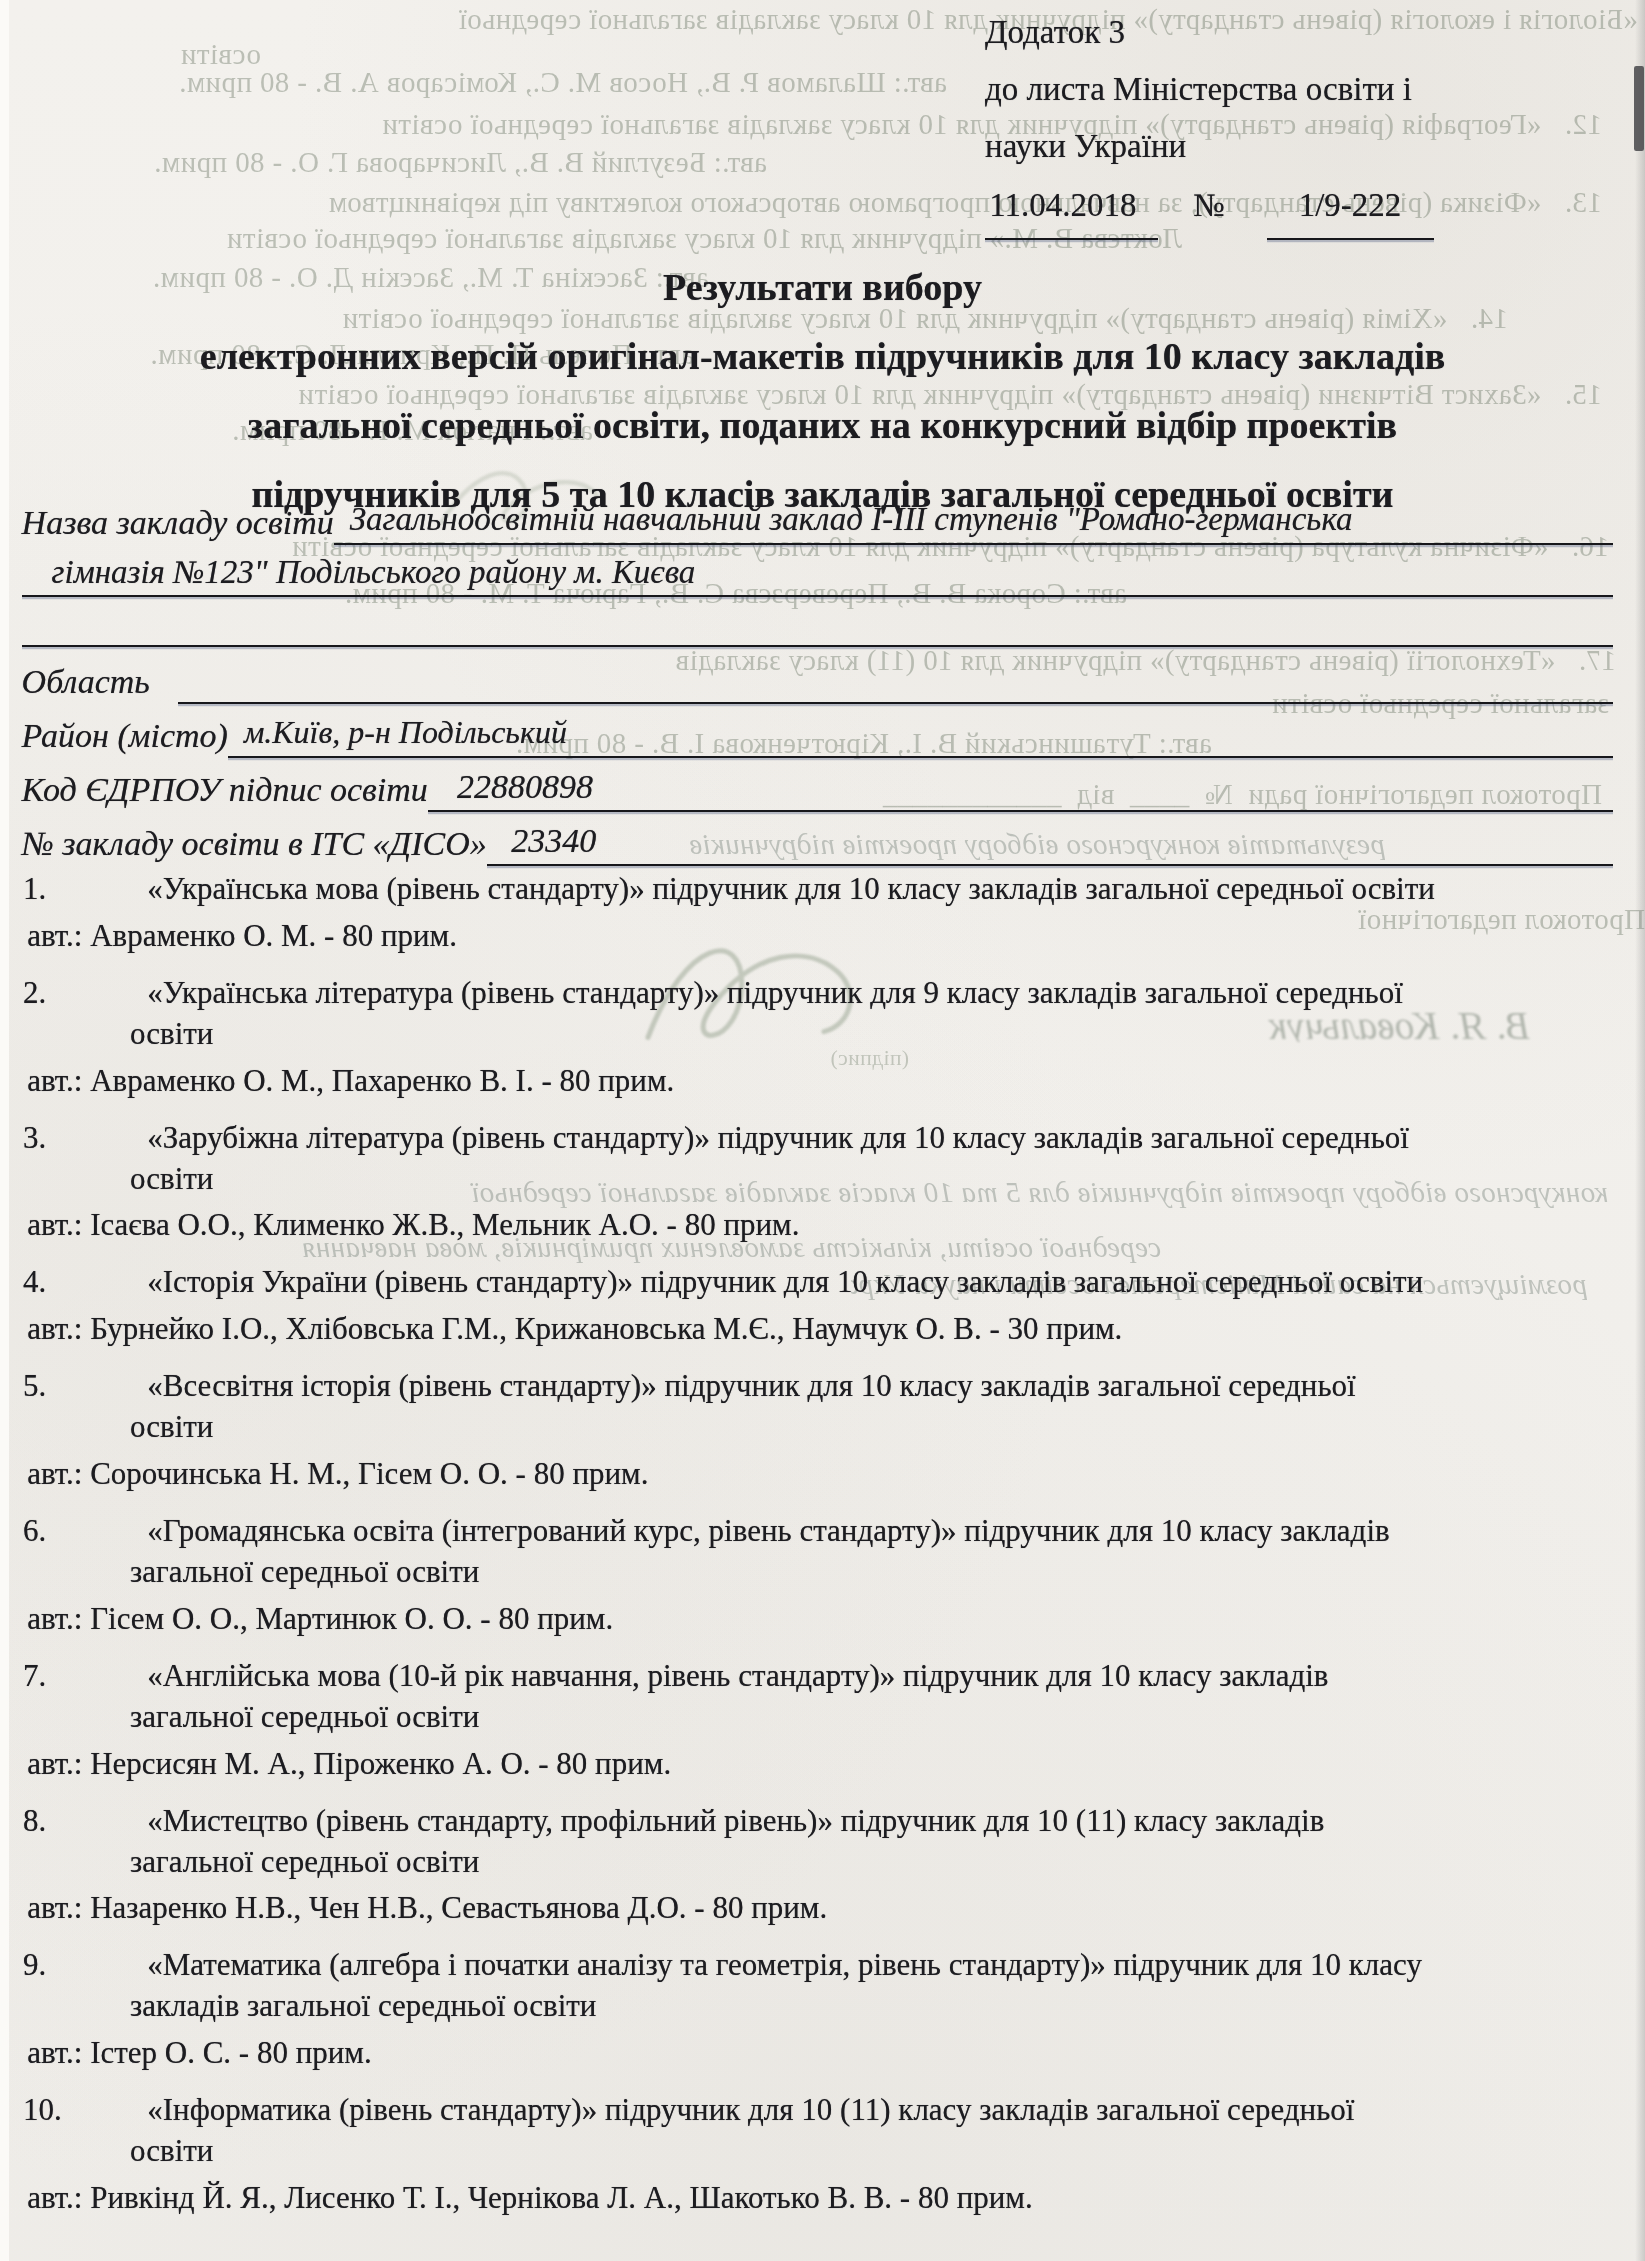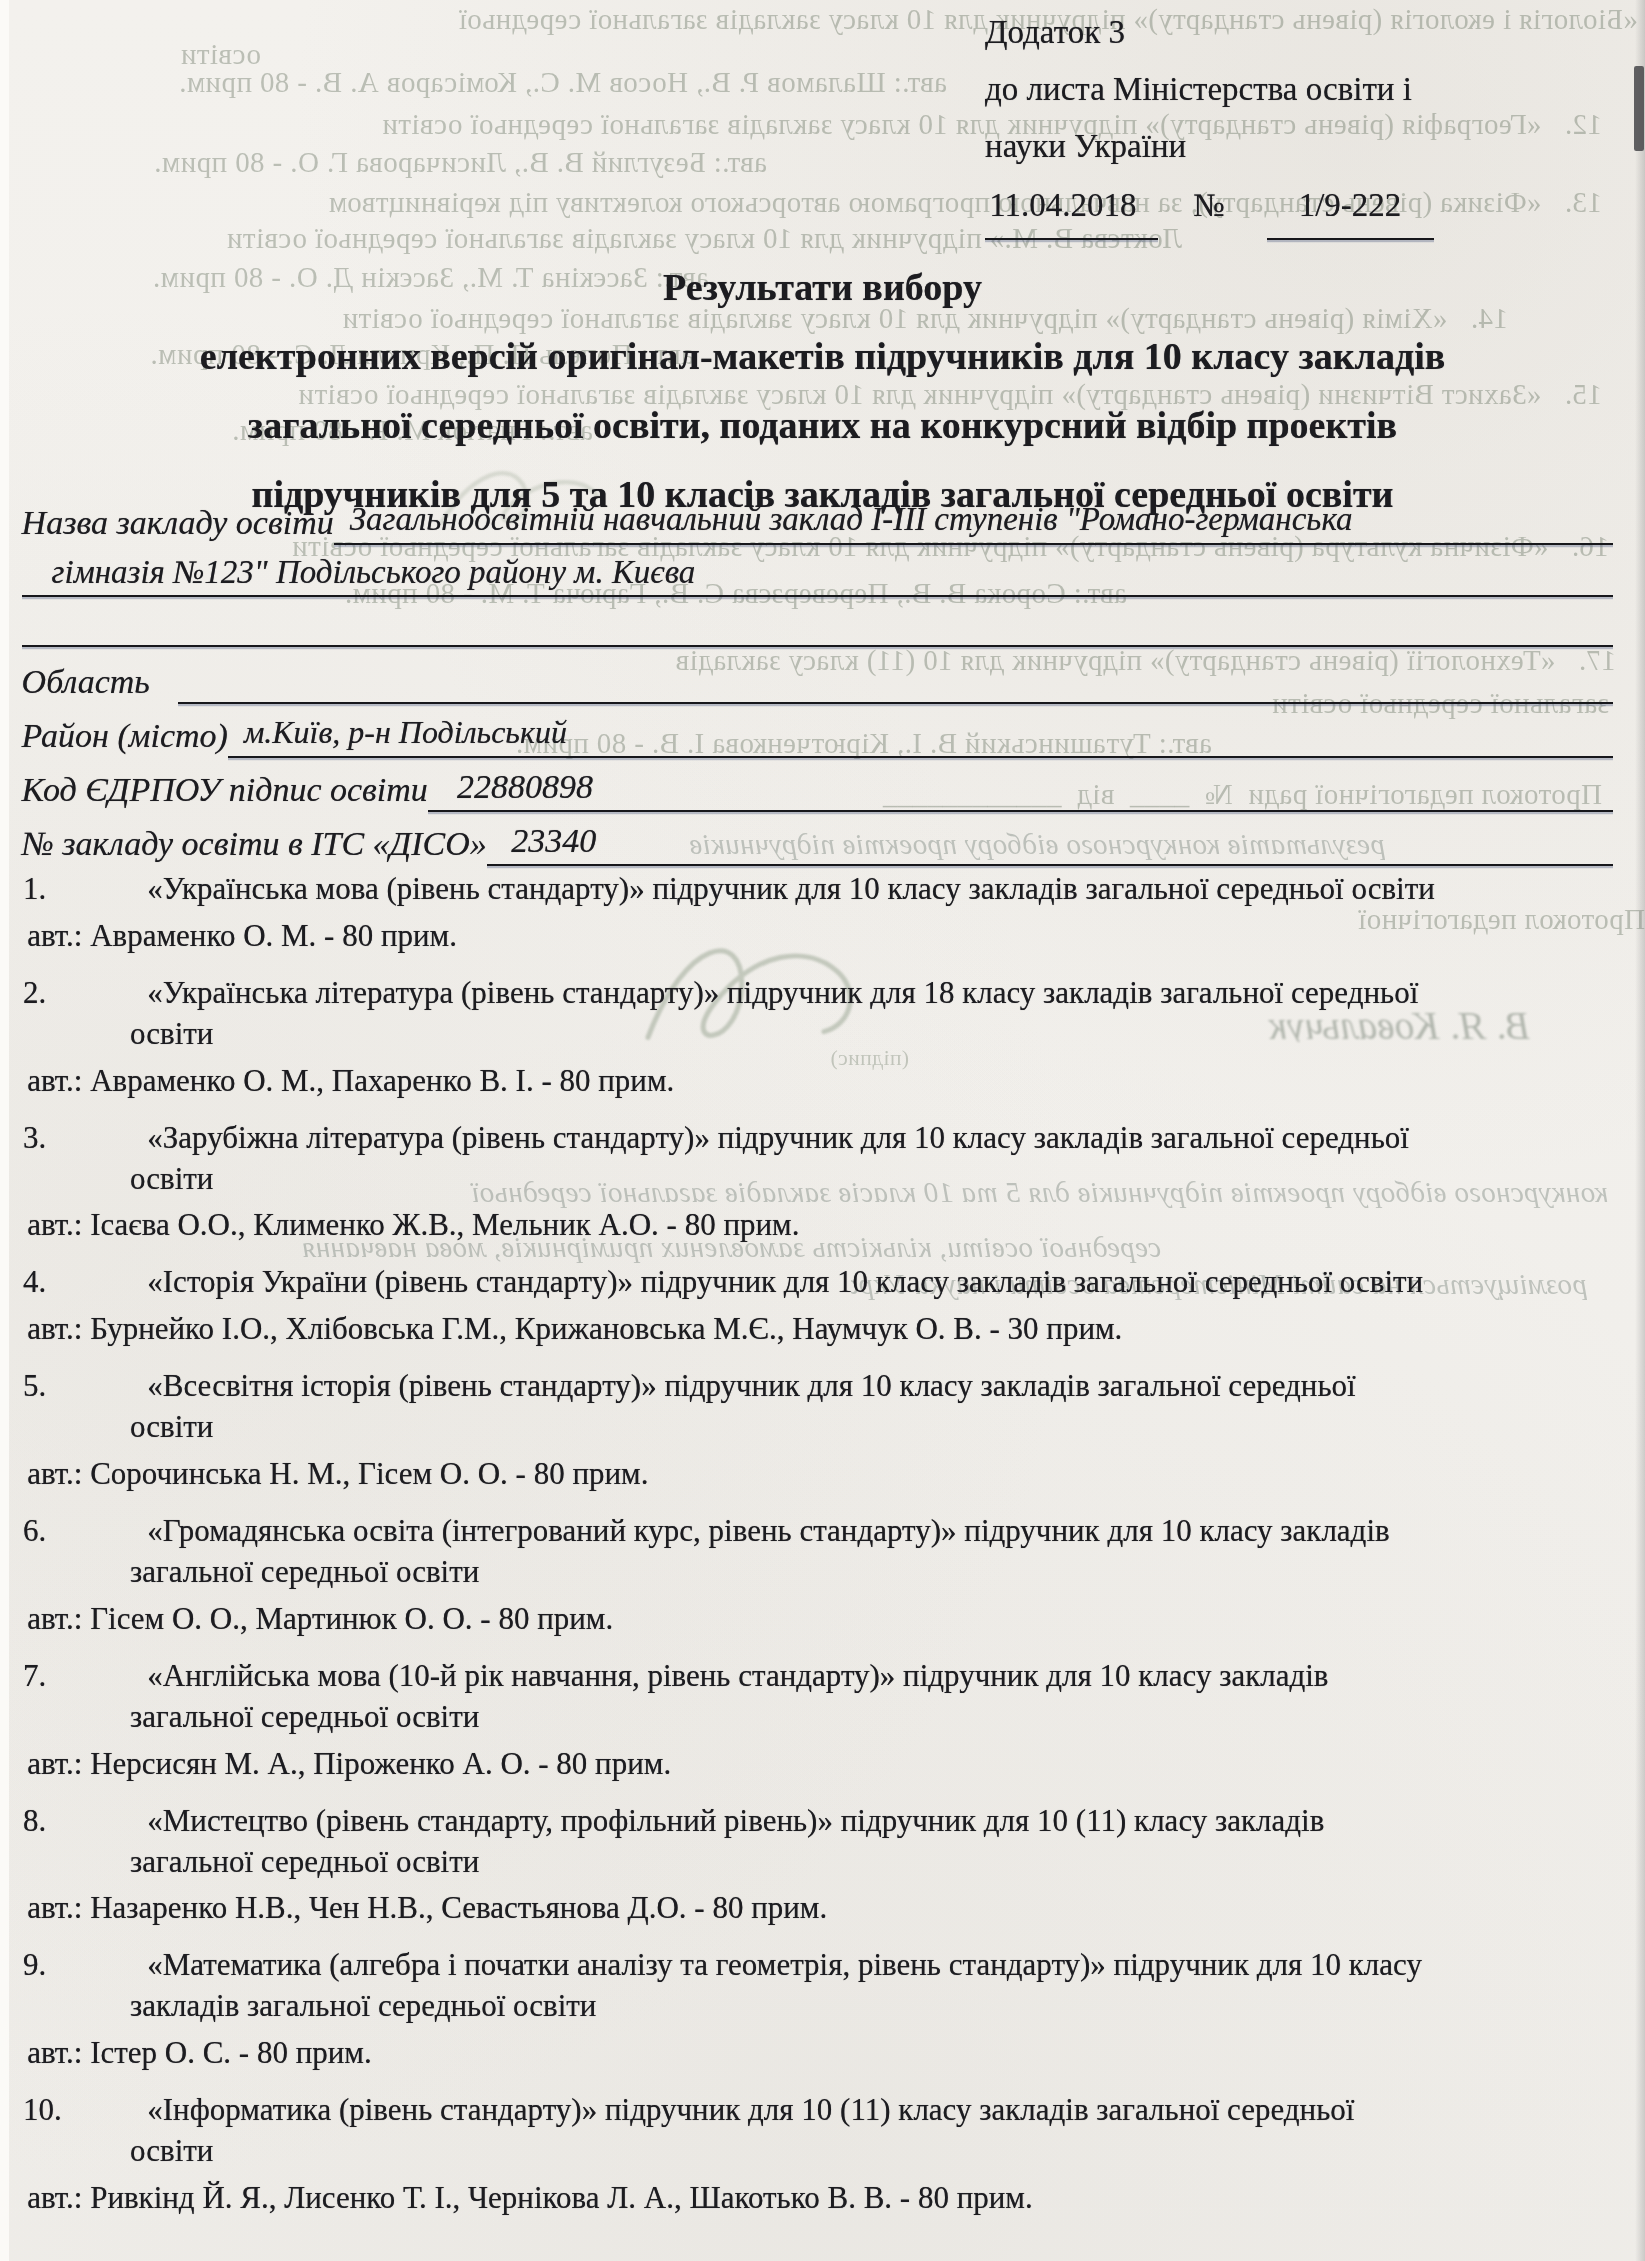--- a/index.html
+++ b/index.html
@@ -173,21 +173,21 @@
       <div class="item">
         <div class="inum">1.</div>
         <div class="ilines">
           <div class="iline">«Українська мова (рівень стандарту)» підручник для 10 класу закладів загальної середньої освіти</div>
         </div>
         <div class="authors">авт.: Авраменко О. М. - 80 прим.</div>
       </div>
       <div class="item">
         <div class="inum">2.</div>
         <div class="ilines">
-          <div class="iline">«Українська література (рівень стандарту)» підручник для 18 класу закладів загальної середньої</div>
+          <div class="iline">«Українська література (рівень стандарту)» підручник для 9 класу закладів загальної середньої</div>
           <div class="iline">освіти</div>
         </div>
         <div class="authors">авт.: Авраменко О. М., Пахаренко В. І. - 80 прим.</div>
       </div>
       <div class="item">
         <div class="inum">3.</div>
         <div class="ilines">
           <div class="iline">«Зарубіжна література (рівень стандарту)» підручник для 10 класу закладів загальної середньої</div>
           <div class="iline">освіти</div>
         </div>

